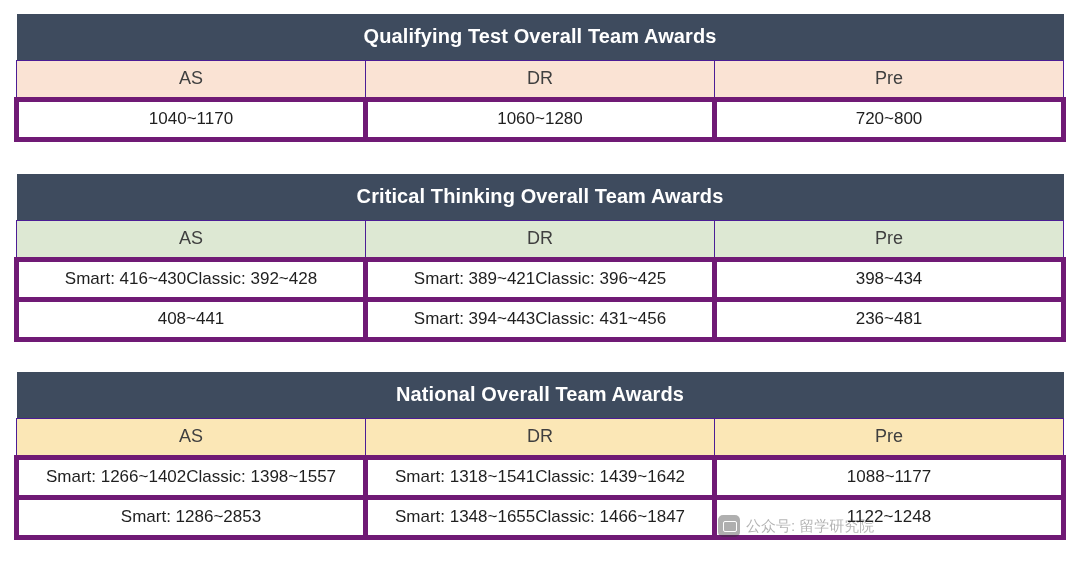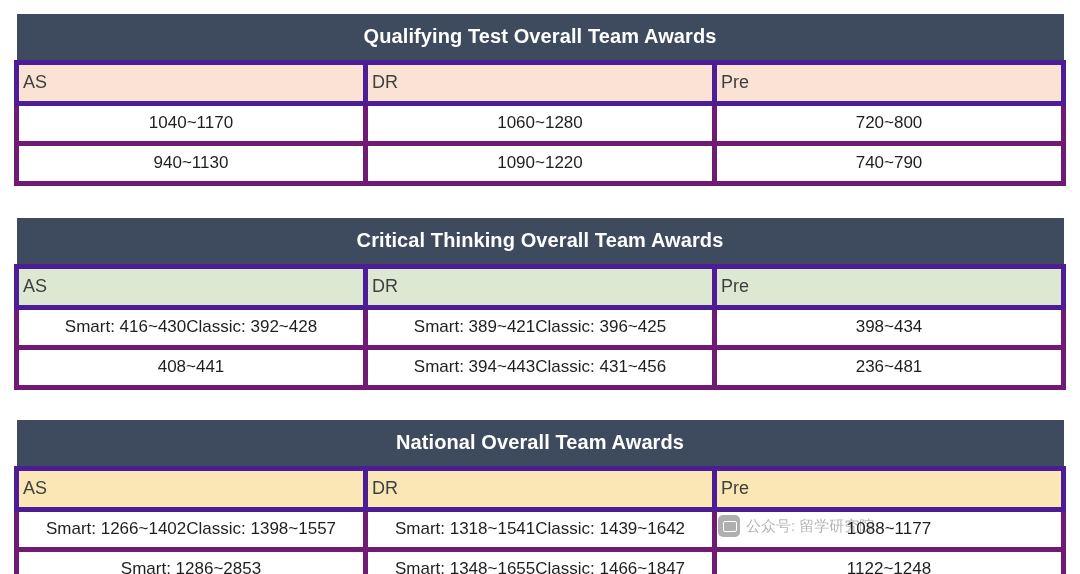--- a/index.html
+++ b/index.html
@@ -37,25 +37,25 @@
     background: #3e4b5e;
     color: #ffffff;
     text-align: center;
     font-size: 20px;
     font-weight: bold;
     padding: 11px 4px 12px 4px;
     border: none;
     letter-spacing: 0.1px;
   }
   .header-row td {
-    text-align: left;
+    text-align: center;
     font-size: 18px;
     color: #3f3f3f;
     padding: 7px 4px 8px 4px;
-    border: 5px solid #4c1d95;
+    border: 1px solid #4c1d95;
   }
   .data-row td {
     text-align: center;
     font-size: 17px;
     color: #1f1f1f;
     padding: 7px 4px 8px 4px;
     border: 5px solid #701a75;
     background: #ffffff;
     white-space: nowrap;
     overflow: hidden;
@@ -116,25 +116,20 @@
     <tr class="header-row">
       <td class="col-as hdr-peach">AS</td>
       <td class="col-dr hdr-peach">DR</td>
       <td class="col-pre hdr-peach">Pre</td>
     </tr>
     <tr class="data-row">
       <td class="col-as">1040~1170</td>
       <td class="col-dr">1060~1280</td>
       <td class="col-pre">720~800</td>
     </tr>
-    <tr class="data-row">
-      <td class="col-as">940~1130</td>
-      <td class="col-dr">1090~1220</td>
-      <td class="col-pre">740~790</td>
-    </tr>
   </tbody>
     </table>
 
   <div class="spacer"></div>
 
   <table class="table-block">
     <tbody>
         <tr class="title-row">
       <td colspan="3">Critical Thinking Overall Team Awards</td>
     </tr>

